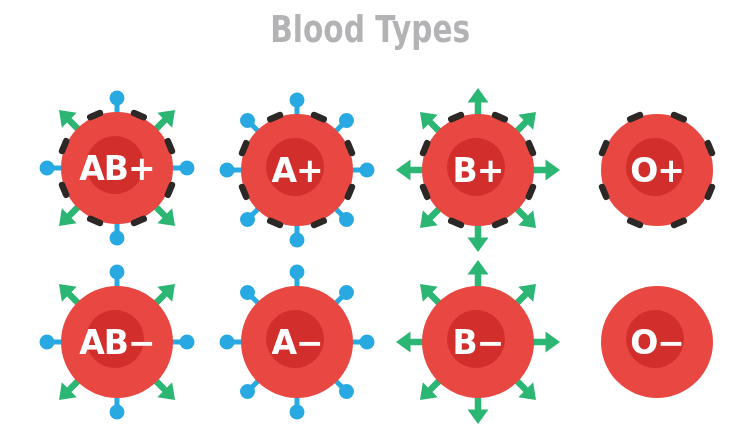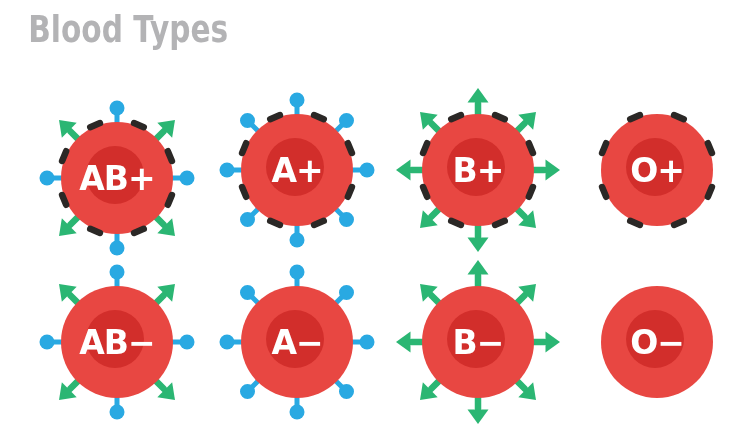--- a/index.html
+++ b/index.html
@@ -1,21 +1,21 @@
 <!DOCTYPE html>
 <html><head>
 <meta charset="utf-8">
 <style>
   html,body{margin:0;padding:0}
   body{
     width:740px;height:425px;position:relative;overflow:hidden;
     background:#ffffff;
     font-family:"DejaVu Sans", sans-serif;
   }
-  .title-row{position:absolute;top:8px;left:0;width:740px;text-align:left}
+  .title-row{position:absolute;top:8px;left:0;width:740px;text-align:center}
   .title{
     display:inline-block;
     font-weight:bold;font-size:38px;line-height:1.15;
     color:#b3b3b5;
     transform:scaleX(.78);transform-origin:50% 50%;
   }
   .grid{position:absolute;left:0;top:0;width:740px;height:425px}
   .cell{position:absolute;width:170px;height:170px}
   .cell svg{display:block}
   .cell text{
@@ -25,21 +25,21 @@
   }
 </style>
 </head>
 <body>
 
 <div class="canvas">
   <div class="title-row">
     <span class="title">Blood Types</span>
   </div>
   <div class="grid" id="grid">
-      <div class="cell" style="left: 32px; top: 93px; text-decoration: underline;">
+      <div class="cell" style="left: 32px; top: 83px; text-decoration: underline;">
         <svg viewBox="0 0 170 170" width="170" height="170">
           <g transform="rotate(45 85 85)">
             <rect x="81.75" y="16" width="6.5" height="19" rx="2.5" fill="#2bb673"></rect>
             <path d="M85 3 L95.5 17.5 L74.5 17.5 Z" fill="#2bb673"></path>
           </g>
           <g transform="rotate(135 85 85)">
             <rect x="81.75" y="16" width="6.5" height="19" rx="2.5" fill="#2bb673"></rect>
             <path d="M85 3 L95.5 17.5 L74.5 17.5 Z" fill="#2bb673"></path>
           </g>
           <g transform="rotate(225 85 85)">

